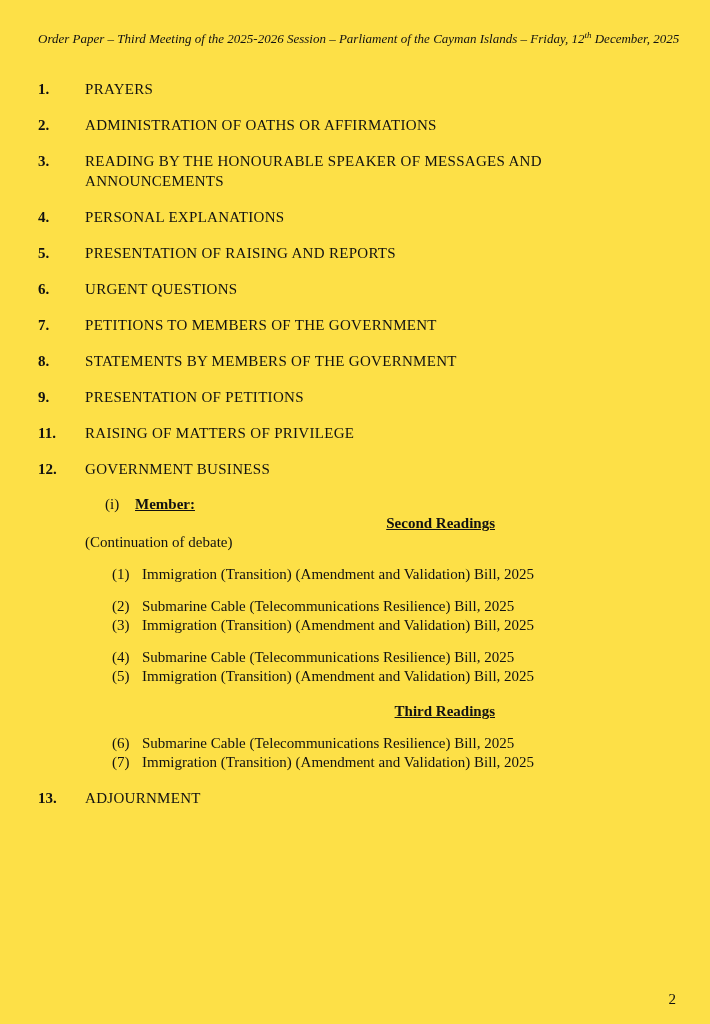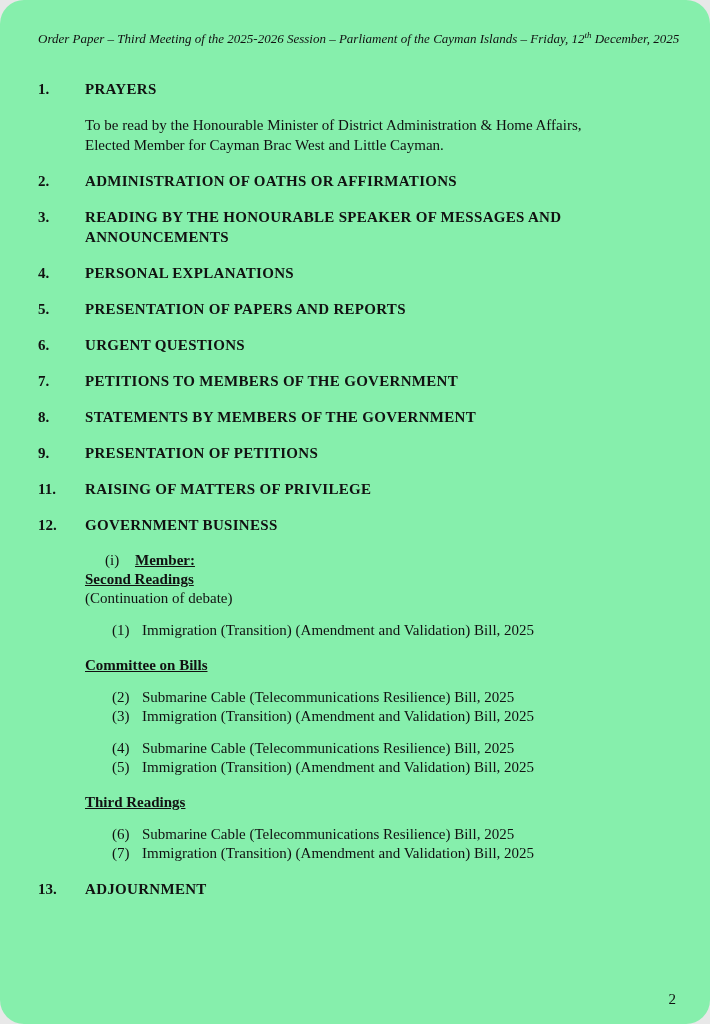--- a/index.html
+++ b/index.html
@@ -1,28 +1,27 @@
 <!DOCTYPE html>
 <html><head>
 <meta charset="utf-8">
 <style>
   html, body { margin: 0; padding: 0; background: #e8e8e8; }
   .page {
     position: relative;
     width: 710px;
     height: 1024px;
     margin: 0 auto;
-    background: #86efac;
+    background: #fde047;
     color: #111111;
     font-family: "Liberation Serif", serif;
     font-size: 15px;
     box-sizing: border-box;
     padding: 30px 38px 0 38px;
     overflow: hidden;
-    border-radius: 24px;
   }
   .doc-header {
     text-align: center;
     font-style: italic;
     font-size: 13px;
     margin-bottom: 32px;
     white-space: nowrap;
   }
   .doc-header sup { font-size: 9px; }
   .item {
@@ -30,21 +29,21 @@
     margin-bottom: 16px;
     line-height: 20px;
   }
   .item .num {
     width: 47px;
     flex-shrink: 0;
     font-weight: bold;
   }
   .item .content { flex: 1; }
   .item .title {
-    font-weight: bold;
+    font-weight: normal;
     letter-spacing: 0.3px;
     max-width: 540px;
   }
   .item .body-text {
     margin-top: 16px;
     max-width: 525px;
     font-weight: normal;
     letter-spacing: 0;
   }
   .bills {
@@ -56,21 +55,21 @@
     display: flex;
     margin-left: 20px;
   }
   .bills-label-row .roman { width: 30px; flex-shrink: 0; }
   .bills-label-row .bills-word {
     font-weight: bold;
     text-decoration: underline;
   }
   .section-heading {
     width: 410px;
-    text-align: left;
+    text-align: right;
     font-weight: bold;
     text-decoration: underline;
     margin-top: 16px;
   }
   .section-heading.first { margin-top: 0; }
   .section-note {
     width: 410px;
     text-align: left;
   }
   .bill-group { margin-top: 13px; }
@@ -92,21 +91,20 @@
 <div class="page">
 
   <div class="doc-header">
     <span>Order Paper – Third Meeting of the 2025-2026 Session – Parliament of the Cayman Islands – Friday, 12</span><sup>th</sup><span> December, 2025</span>
   </div>
 
   <div class="item">
     <div class="num">1.</div>
     <div class="content">
       <div class="title">PRAYERS</div>
-      <div class="body-text">To be read by the Honourable Minister of District Administration &amp; Home Affairs, Elected Member for Cayman Brac West and Little Cayman.</div>
     </div>
   </div>
 
   <div class="item">
     <div class="num">2.</div>
     <div class="content">
         <div class="title">ADMINISTRATION OF OATHS OR AFFIRMATIONS</div>
       </div>
   </div>
 
@@ -120,21 +118,21 @@
   <div class="item">
     <div class="num">4.</div>
     <div class="content">
         <div class="title">PERSONAL EXPLANATIONS</div>
       </div>
   </div>
 
   <div class="item">
     <div class="num">5.</div>
     <div class="content">
-        <div class="title">PRESENTATION OF PAPERS AND REPORTS</div>
+        <div class="title">PRESENTATION OF RAISING AND REPORTS</div>
       </div>
   </div>
 
   <div class="item">
     <div class="num">6.</div>
     <div class="content">
         <div class="title">URGENT QUESTIONS</div>
       </div>
   </div>
 
@@ -182,21 +180,20 @@
 
     <div class="section-heading first">Second Readings</div>
     <div class="section-note">(Continuation of debate)</div>
     <div class="bill-group">
       <div class="bill-row">
         <div class="bill-num">(1)</div>
         <div class="bill-name">Immigration (Transition) (Amendment and Validation) Bill, 2025</div>
       </div>
     </div>
 
-    <div class="section-heading">Committee on Bills</div>
     <div class="bill-group">
       <div class="bill-row">
         <div class="bill-num">(2)</div>
         <div class="bill-name">Submarine Cable (Telecommunications Resilience) Bill, 2025</div>
       </div>
       <div class="bill-row">
         <div class="bill-num">(3)</div>
         <div class="bill-name">Immigration (Transition) (Amendment and Validation) Bill, 2025</div>
       </div>
     </div>

